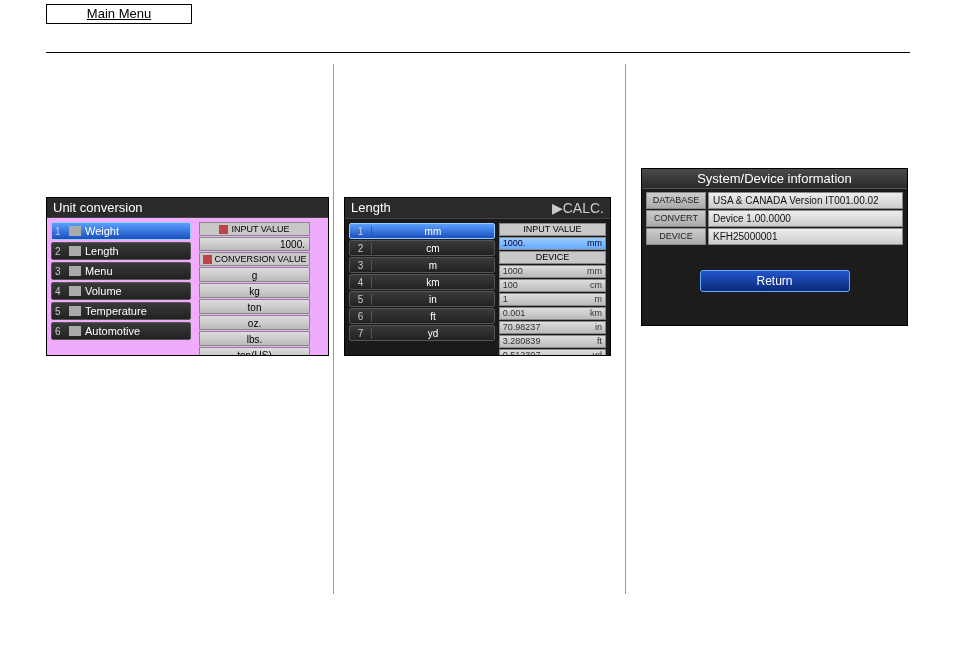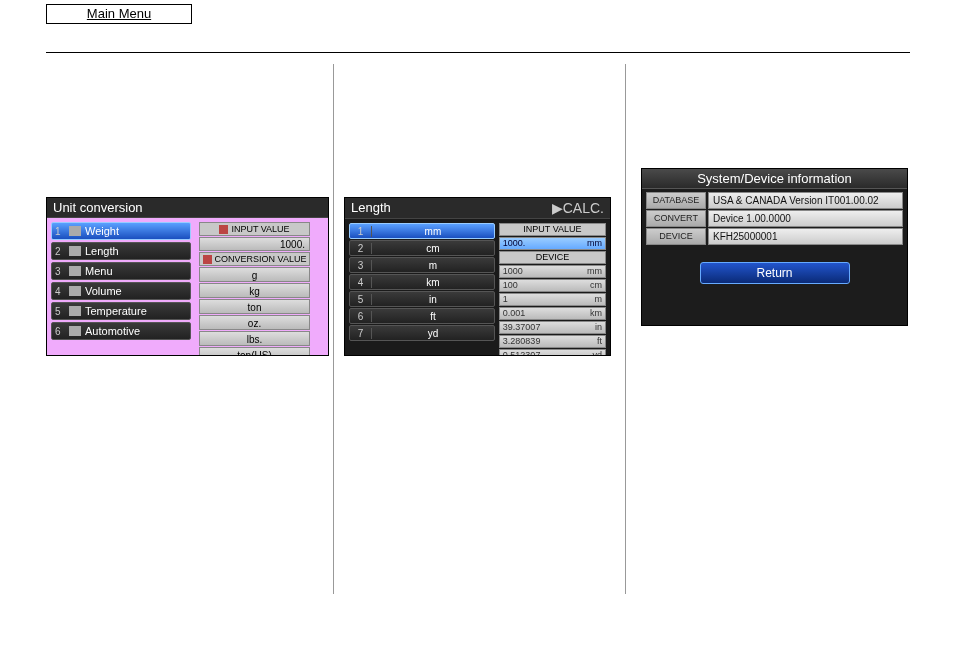--- a/index.html
+++ b/index.html
@@ -111,21 +111,21 @@
   .p3-label {
     width:60px; background: linear-gradient(#ccc,#aaa); color:#222;
     font-size:9px; text-align:center; line-height:15px; border:1px solid #888;
   }
   .p3-val {
     flex:1; background: linear-gradient(#eee,#ccc); color:#111;
     font-size:10px; padding:0 4px; line-height:15px; border:1px solid #888;
     white-space: nowrap; overflow: hidden;
   }
   .p3-return {
-    margin: 14px auto 0; width:150px; height:22px;
+    margin: 22px auto 0; width:150px; height:22px;
     background: linear-gradient(#2255cc,#0a2a77);
     border:1px solid #6af; border-radius:3px;
     text-align:center; line-height:20px; font-size:12px; color:#fff; cursor:pointer;
   }
 </style>
 </head>
 <body>
 
 <div class="main-menu-btn">Main Menu</div>
 <div class="hr-line"></div>
@@ -240,21 +240,21 @@
         </div>
       <div class="p2-valrow">
           <span>1</span>
           <span>m</span>
         </div>
       <div class="p2-valrow">
           <span>0.001</span>
           <span>km</span>
         </div>
       <div class="p2-valrow">
-          <span>39.37007</span>
+          <span>70.98237</span>
           <span>in</span>
         </div>
       <div class="p2-valrow">
           <span>3.280839</span>
           <span>ft</span>
         </div>
       <div class="p2-valrow">
           <span>0.512307</span>
           <span>yd</span>
         </div>

